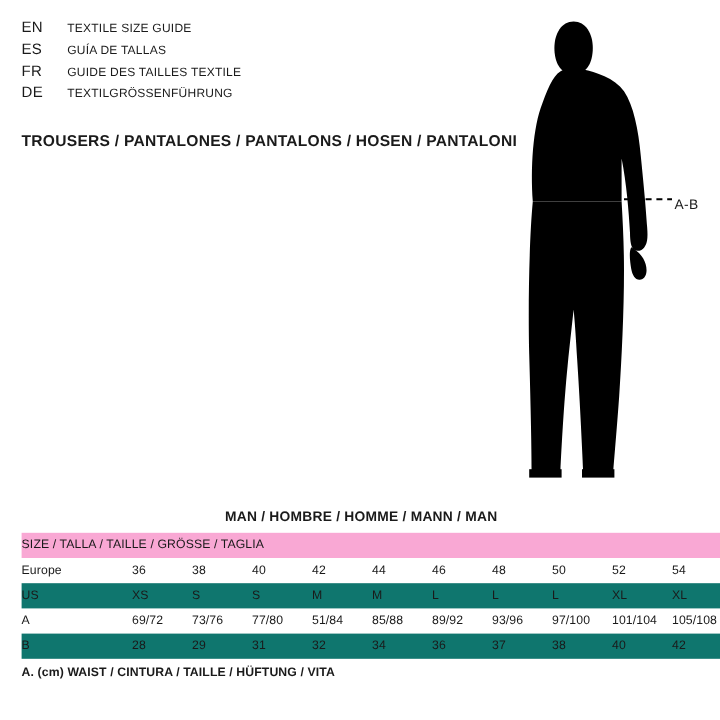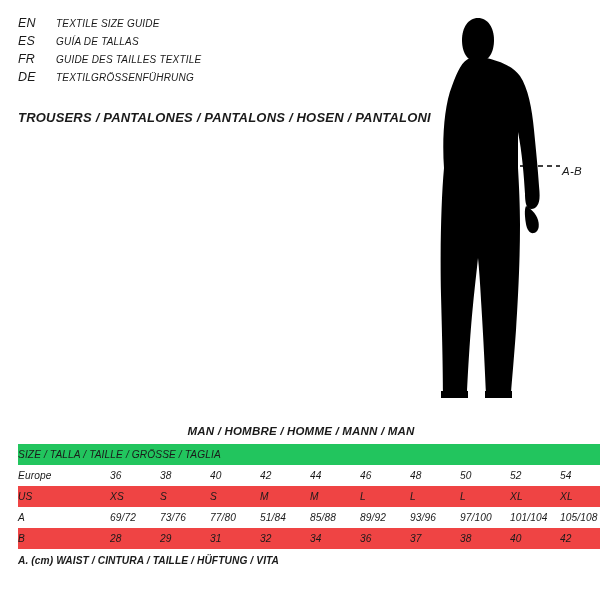--- a/index.html
+++ b/index.html
@@ -12,21 +12,20 @@
     height: 600px;
     font-family: "Liberation Sans", sans-serif;
     color: #1a1a1a;
     position: relative;
     overflow: hidden;
   }
   .page {
     position: relative;
     width: 600px;
     height: 535px;
-    font-style: italic;
   }
 
   
   .lang-block {
     position: absolute;
     top: 14px;
     left: 18px;
     width: 340px;
   }
   .lang-row {
@@ -95,25 +94,25 @@
     table-layout: fixed;
   }
   table.size-table td {
     font-size: 10.2px;
     padding: 3px 0 3px 0;
     height: 15px;
     white-space: nowrap;
     letter-spacing: .1px;
   }
   tr.head-row td {
-    background: #22c55e;
+    background: #f9a8d4;
     font-weight: normal;
   }
   tr.shade td {
-    background: #ef4444;
+    background: #0f766e;
   }
   td.label-col {
     width: 92px;
     padding-left: 3px;
   }
   td.val {
     width: 50px;
     text-align: left;
   }
 

